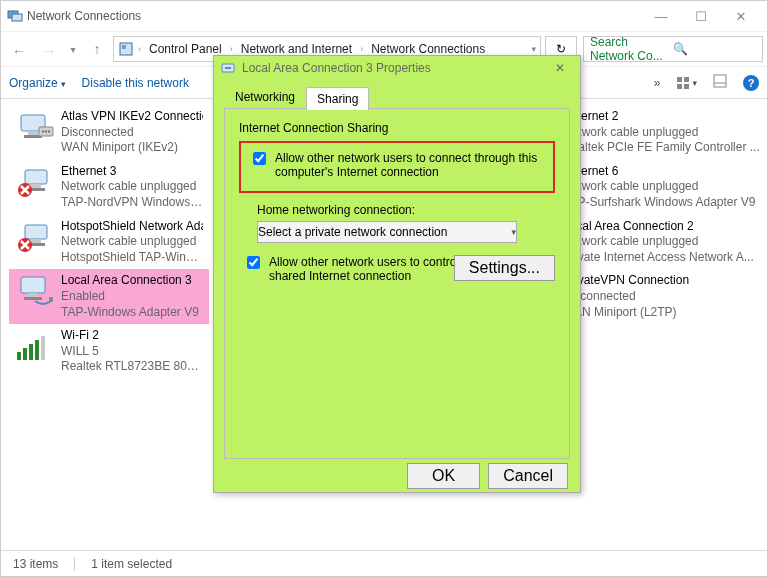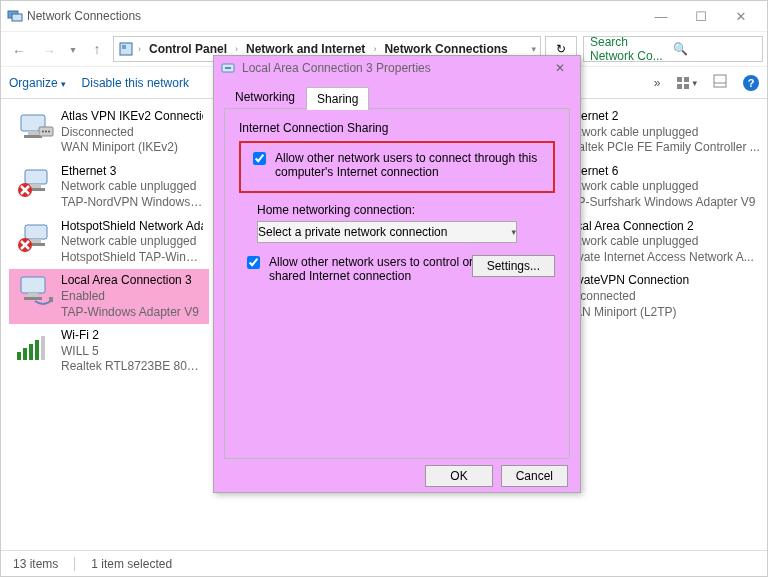--- a/index.html
+++ b/index.html
@@ -17,21 +17,21 @@
   
   .window { width: 768px; height: 577px; border: 1px solid #ccc; display: flex; flex-direction: column; }
   .titlebar { height: 30px; display: flex; align-items: center; padding: 0 6px; color: #555; }
   .titlebar .title { flex: 1; font-size: 12px; padding-left: 4px; }
   .titlebar .winbtn { width: 40px; text-align: center; font-size: 13px; color: #888; cursor: pointer; }
   .titlebar .icon16 { width: 16px; height: 16px; display: inline-block; }
 
   .navbar { height: 36px; border-top: 1px solid #eee; border-bottom: 1px solid #eee; display: flex; align-items: center; padding: 0 4px; gap: 2px; }
   .navbtn { width: 28px; height: 28px; display: flex; align-items: center; justify-content: center; color: #888; cursor: pointer; font-size: 14px; }
   .addrbox { flex: 1; height: 26px; border: 1px solid #ccc; display: flex; align-items: center; padding: 0 4px; gap: 4px; font-size: 12px; color: #222; }
-  .addrbox .crumb { padding: 2px 4px; cursor: pointer; font-weight: bold; }
+  .addrbox .crumb { padding: 2px 4px; cursor: pointer; }
   .addrbox .sep { color: #888; font-size: 9px; }
   .refreshbtn { width: 32px; height: 26px; border: 1px solid #ccc; display: flex; align-items: center; justify-content: center; margin-left: 2px; cursor: pointer; }
   .searchbox { width: 180px; height: 26px; border: 1px solid #ccc; margin-left: 4px; display: flex; align-items: center; padding: 0 6px; color: #15803d; }
   .searchbox span { flex: 1; }
 
   .cmdbar { height: 32px; border-bottom: 1px solid #ddd; display: flex; align-items: center; padding: 0 8px; color: #0a5aa3; gap: 16px; }
   .cmdbar .spacer { flex: 1; }
   .cmdbar .ctrl { color: #555; cursor: pointer; }
   .helpcircle { width:16px;height:16px;border-radius:50%;background:#1a73d0;color:#fff;display:flex;align-items:center;justify-content:center;font-size:11px;font-weight:bold;}
 
@@ -50,41 +50,41 @@
   .conn-info .device { color: #666; text-overflow: ellipsis; overflow: hidden; }
 
   .statusbar { height: 26px; border-top: 1px solid #ddd; display: flex; align-items: center; padding: 0 12px; color: #555; gap: 16px; font-size: 12px; }
   .statusbar .divider { width: 1px; height: 14px; background: #ccc; }
 
   
   .dialog {
     position: absolute;
     left: 213px; top: 55px;
     width: 368px; height: 438px;
-    background: #f0abfc;
+    background: #bef264;
     border: 1px solid #aaa;
     box-shadow: 2px 2px 6px rgba(0,0,0,0.25);
     display: flex; flex-direction: column;
   }
   .dialog .dtitle { height: 28px; display: flex; align-items: center; padding: 0 6px; color: #666; }
   .dialog .dtitle .t { flex: 1; padding-left: 6px; font-size: 12px; }
   .dialog .dtitle .x { width: 28px; text-align: center; cursor: pointer; }
   .dialog .dbody { flex: 1; padding: 6px 10px 0 10px; }
   .tabs { display: flex; border-bottom: 1px solid #bbb; }
   .tab { padding: 4px 10px; font-size: 12px; border: 1px solid transparent; border-bottom: none; position: relative; cursor: pointer; }
   .tab.active { border-color: #bbb; background: #fff; top: 2px; }
   .tabpanel { border: 1px solid #bbb; border-top: none; height: 350px; padding: 12px 14px 10px 14px; position: relative; }
   .group-title { font-size: 12px; color: #000; margin-bottom: 6px; }
   .checkrow { display: flex; align-items: flex-start; gap: 6px; font-size: 12px; margin: 4px 0 8px 4px; }
   .checkrow input { margin-top: 1px; }
   .redbox { border: 2px solid #d92a2a; padding: 4px 4px 4px 4px; margin: 4px 0 10px 0; }
   .sublabel { font-size: 12px; margin: 2px 0 4px 18px; }
   .select { margin-left: 18px; width: 260px; height: 22px; border: 1px solid #aaa; display: flex; align-items: center; padding: 0 0; font-size: 12px; background: #f4f4f4; justify-content: space-between; cursor: pointer; }
   .settingsbtn { position: absolute; right: 14px; top: 146px; }
-  .btn { border: 1px solid #999; background: #f0f0f0; padding: 3px 14px; font-size: 12px; cursor: pointer; }
+  .btn { border: 1px solid #999; background: #f0f0f0; padding: 3px 14px; font-size: 16px; cursor: pointer; }
   .dbuttons { height: 40px; display: flex; align-items: center; justify-content: flex-end; gap: 8px; padding: 0 12px; }
 
   
   .svgicon { width: 100%; height: 100%; }
 </style>
 </head>
 <body>
 
 <div class="window">
 

